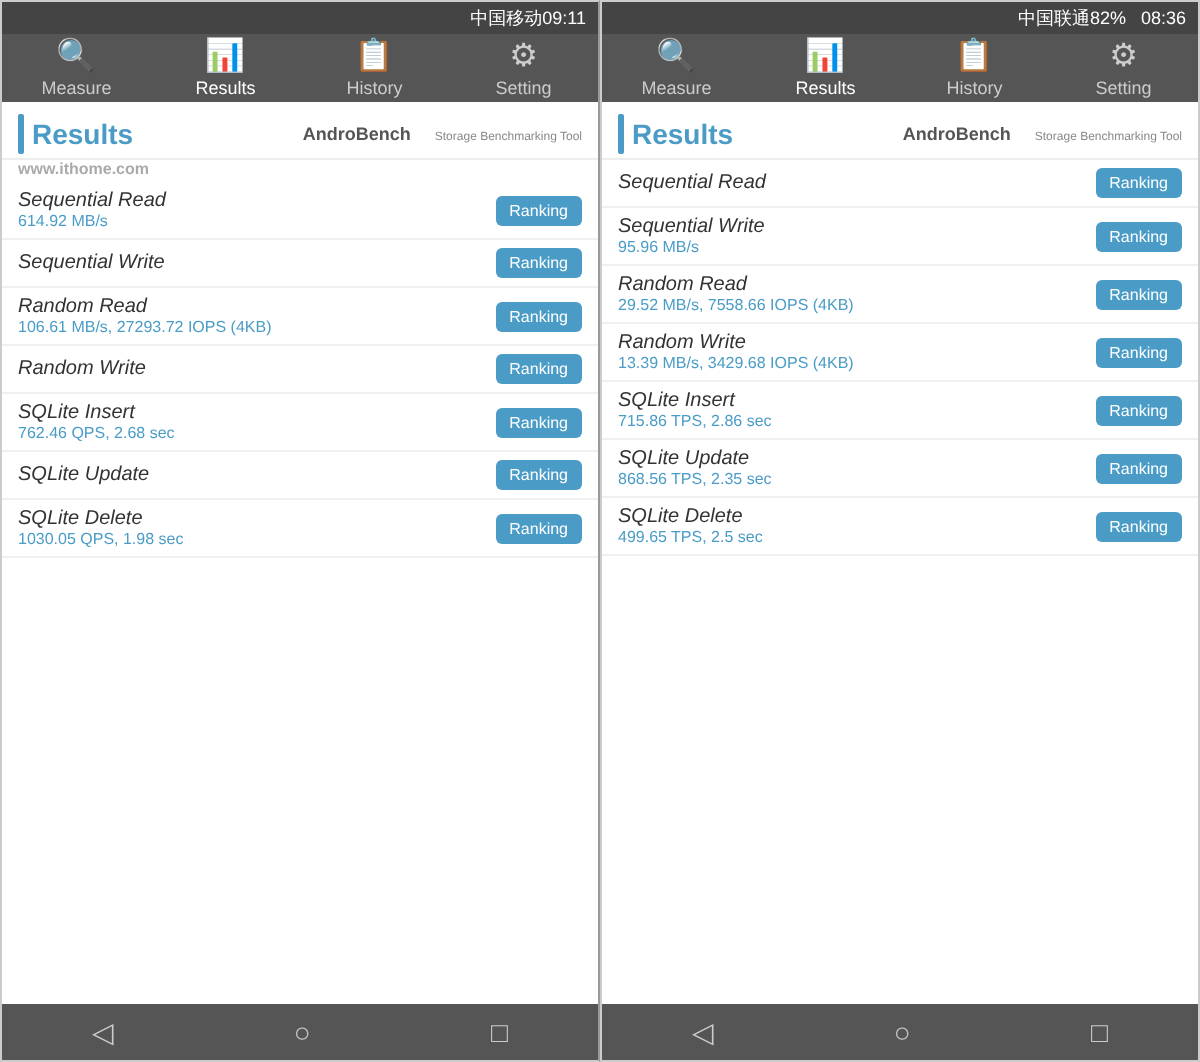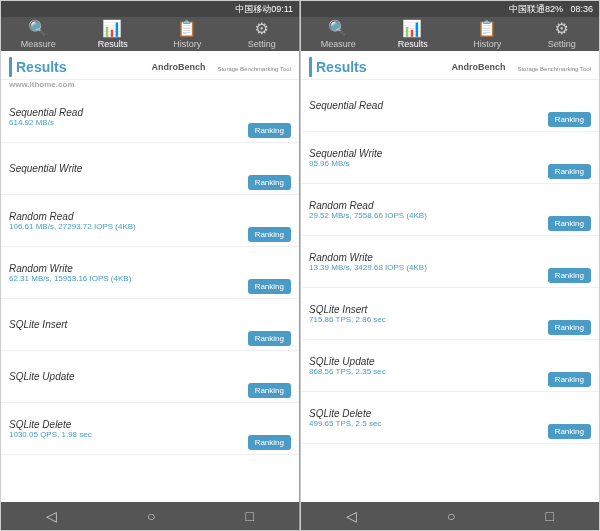--- a/index.html
+++ b/index.html
@@ -119,21 +119,20 @@
     }
     .ranking-btn {
       background: #4a9cc7;
       color: white;
       border: none;
       border-radius: 3px;
       font-size: 8px;
       padding: 3px 7px;
       cursor: pointer;
       white-space: nowrap;
-      margin-top: 28px;
     }
     .bottom-nav {
       background: #555;
       display: flex;
       justify-content: space-around;
       align-items: center;
       padding: 5px 0;
       height: 28px;
     }
     .bottom-btn {
@@ -204,27 +203,27 @@
       <div class="bench-row">
         <div class="bench-info">
           <div class="bench-name">Random Read</div>
           <div class="bench-value">106.61 MB/s, 27293.72 IOPS (4KB)</div>
         </div>
         <button class="ranking-btn">Ranking</button>
       </div>
       <div class="bench-row">
         <div class="bench-info">
           <div class="bench-name">Random Write</div>
-          <div class="bench-value">62.31 MB/s, 15953.16 IOPS (4KB)</div>
         </div>
         <button class="ranking-btn">Ranking</button>
       </div>
       <div class="bench-row">
         <div class="bench-info">
           <div class="bench-name">SQLite Insert</div>
+          <div class="bench-value">762.46 QPS, 2.68 sec</div>
         </div>
         <button class="ranking-btn">Ranking</button>
       </div>
       <div class="bench-row">
         <div class="bench-info">
           <div class="bench-name">SQLite Update</div>
         </div>
         <button class="ranking-btn">Ranking</button>
       </div>
       <div class="bench-row">

